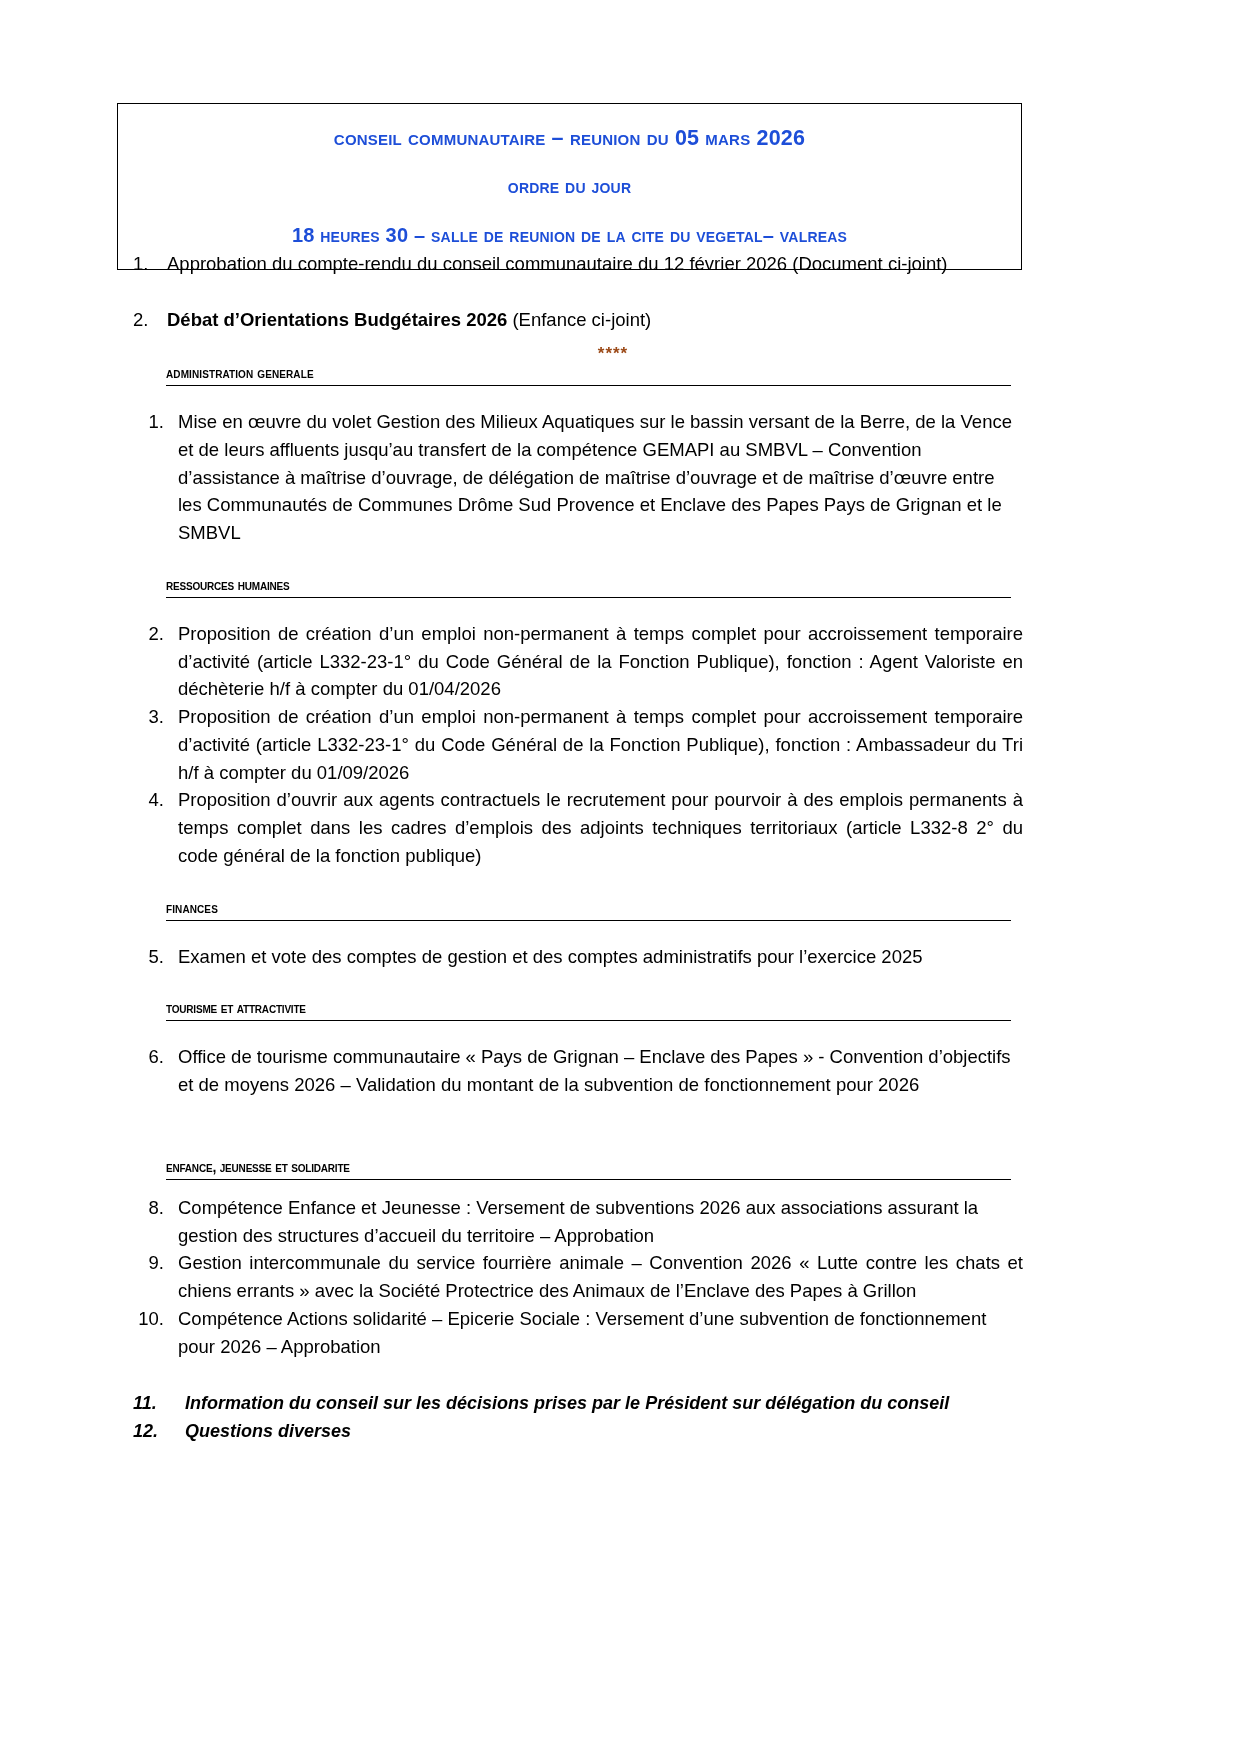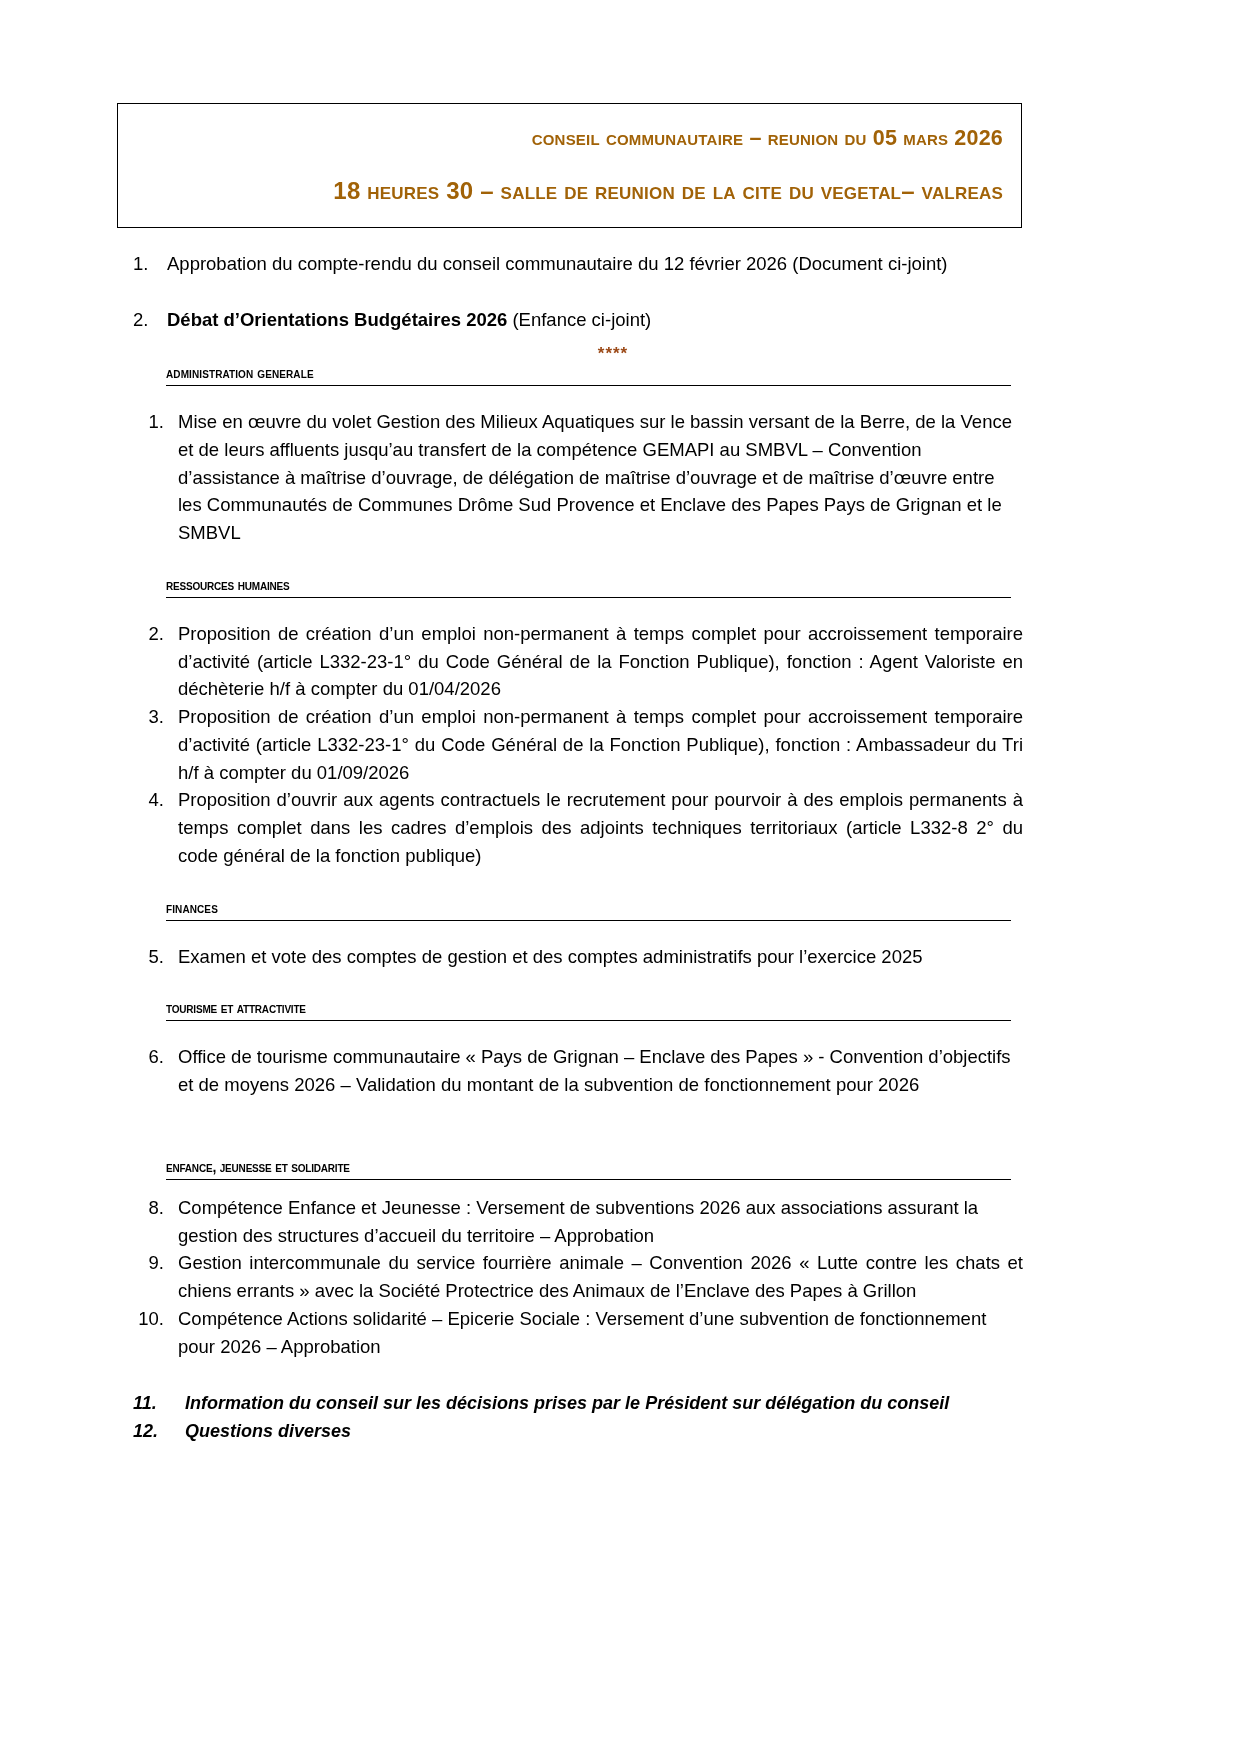--- a/index.html
+++ b/index.html
@@ -34,33 +34,32 @@
     border: 1.5px solid #000000;
     box-sizing: border-box;
     padding: 16px 18px 18px 18px;
     text-align: center;
   }
   .hdr-line {
     font-weight: bold;
     font-variant: small-caps;
     text-transform: lowercase;
     letter-spacing: 0.2px;
-    color: #a16207;
-    text-align: right;
+    color: #1d4ed8;
   }
   .hdr-line.l1 {
     font-size: 21.5px;
     margin: 6px 0 0 0;
   }
   .hdr-line.l2 {
     font-size: 20px;
     margin: 24px 0 0 0;
   }
   .hdr-line.l3 {
-    font-size: 24px;
+    font-size: 20px;
     margin: 26px 0 4px 0;
   }
 
   
   .top-list {
     position: absolute;
     left: 133px;
     top: 250px;
     width: 890px;
   }
@@ -167,20 +166,21 @@
     padding-right: 0;
   }
 </style>
 </head>
 <body>
 
 <div class="page">
 
   <div class="header-box">
     <div class="hdr-line l1">Conseil Communautaire – reunion du 05 mars 2026</div>
+    <div class="hdr-line l2">Ordre du Jour</div>
     <div class="hdr-line l3">18 heures 30 – Salle de reunion de la Cite du Vegetal– Valreas</div>
   </div>
 
   <div class="top-list">
 
     <div class="top-item">
       <span class="num">1.</span>
       <span class="txt">Approbation du compte-rendu du conseil communautaire du 12 février 2026 (Document ci-joint)</span>
     </div>
 

